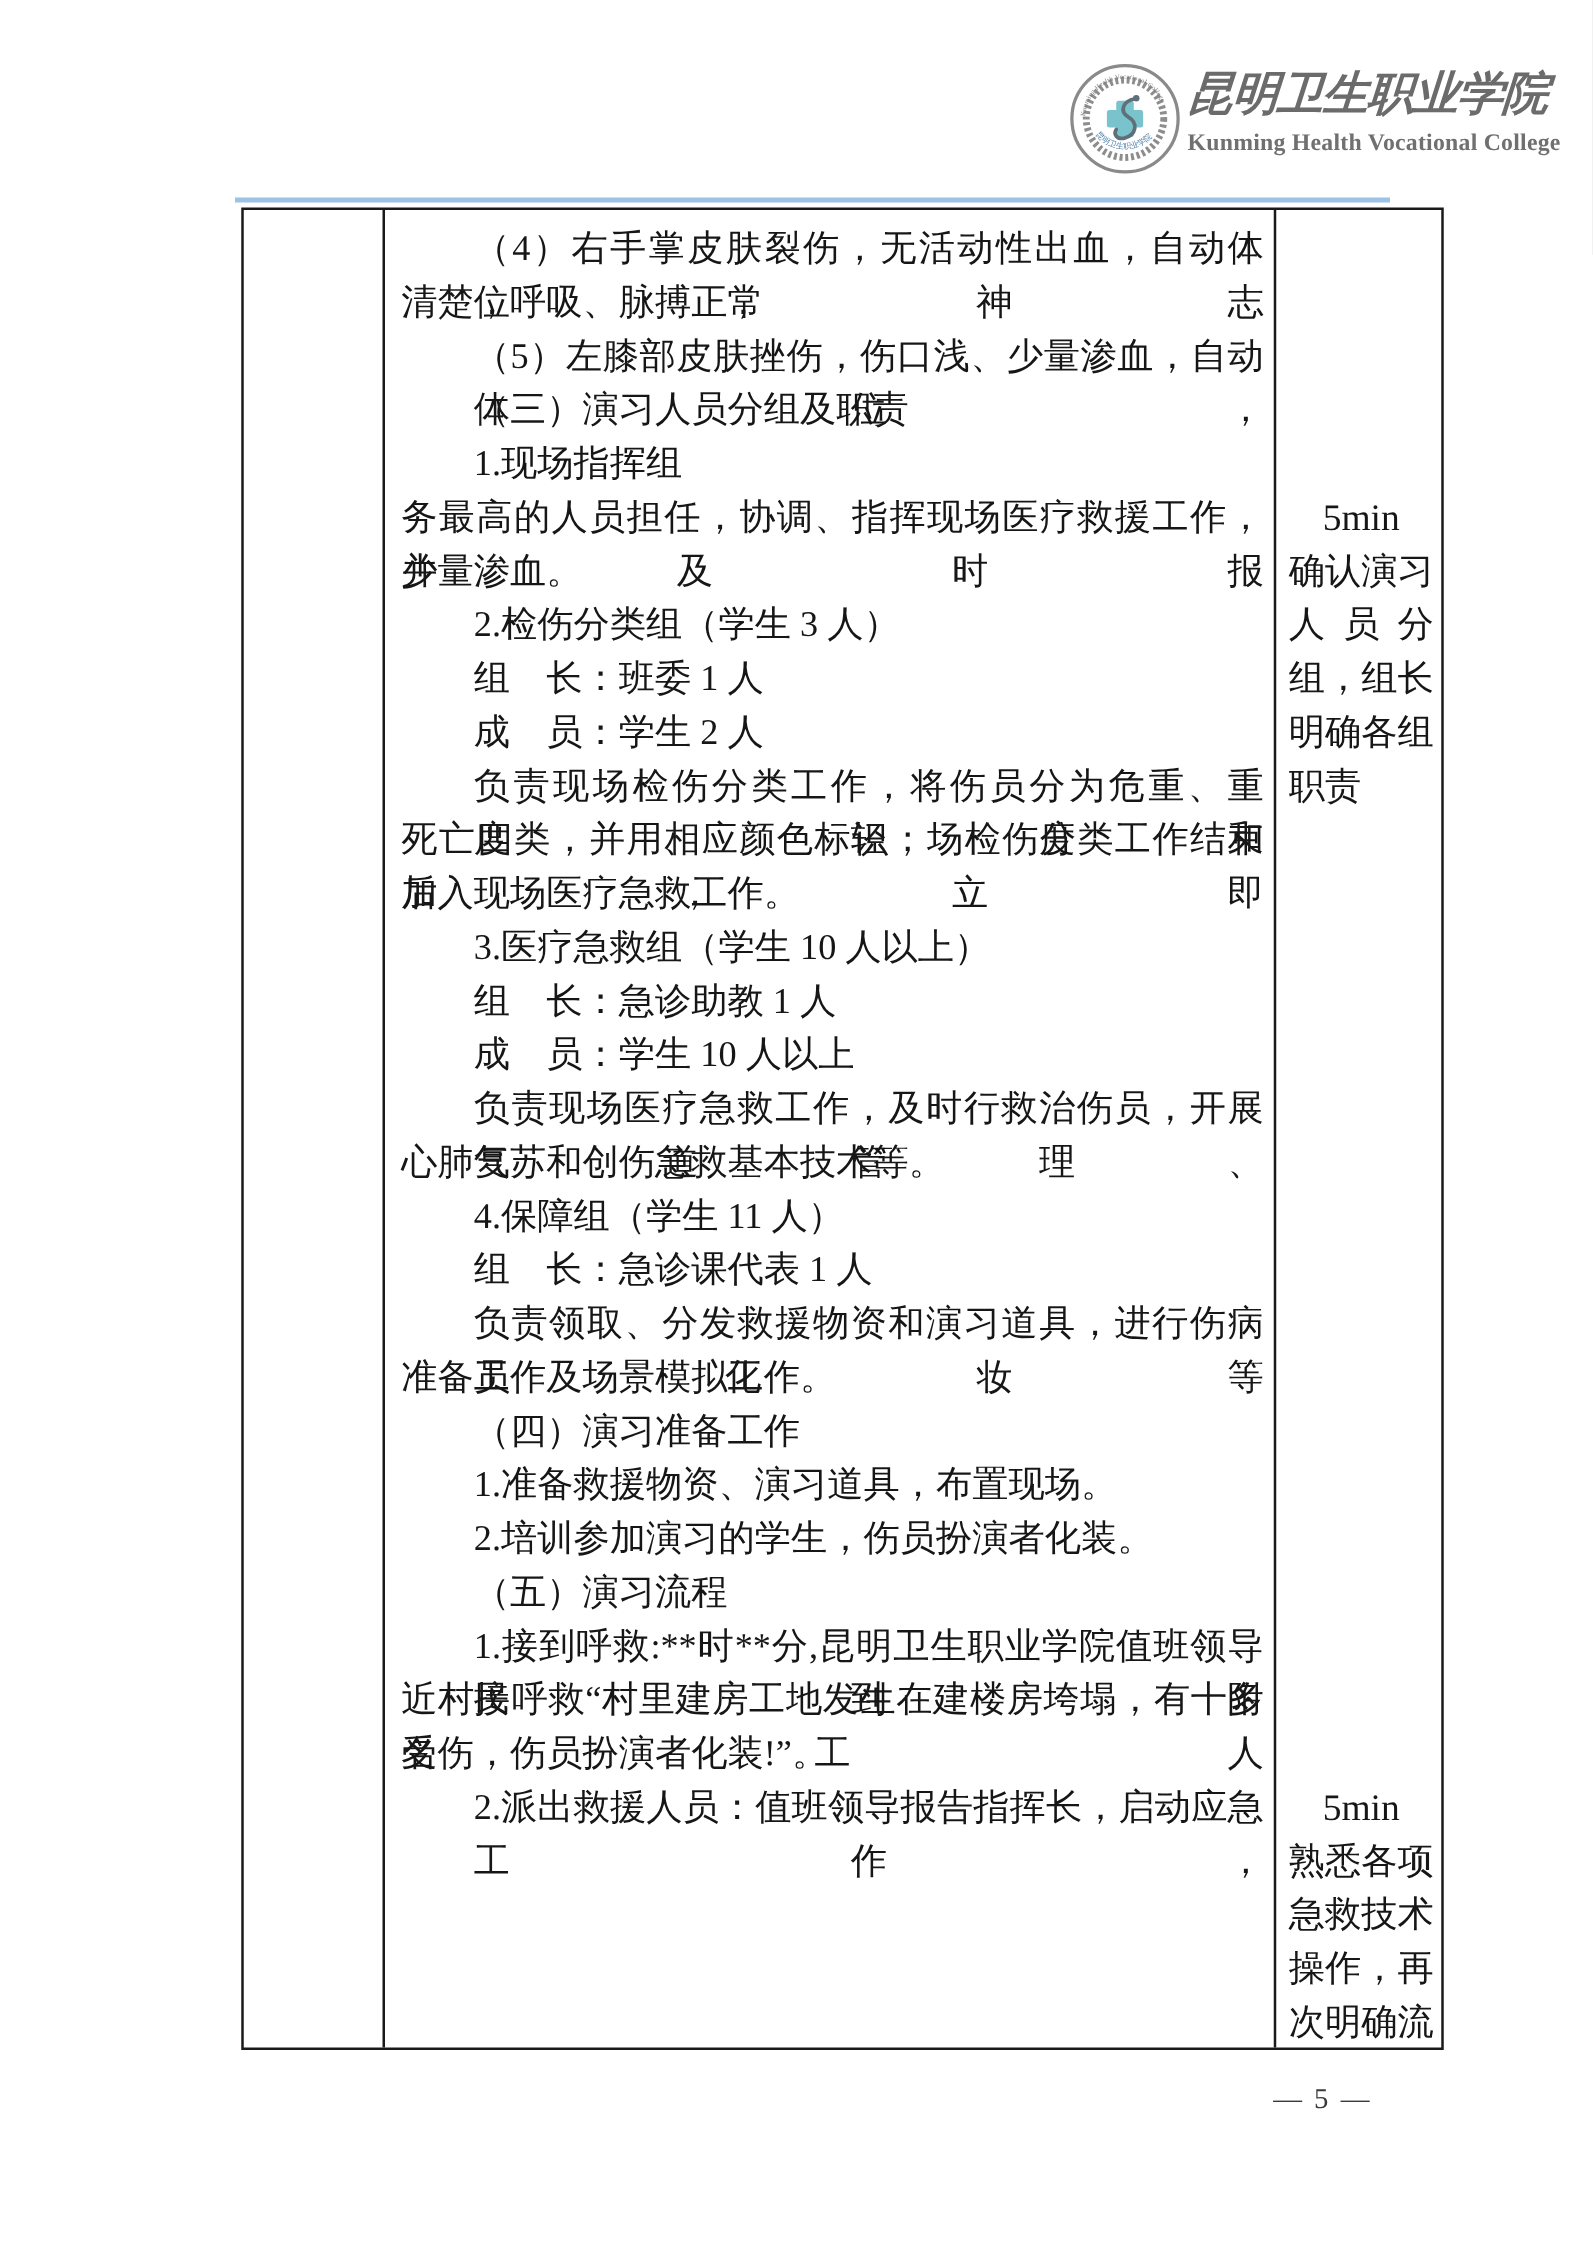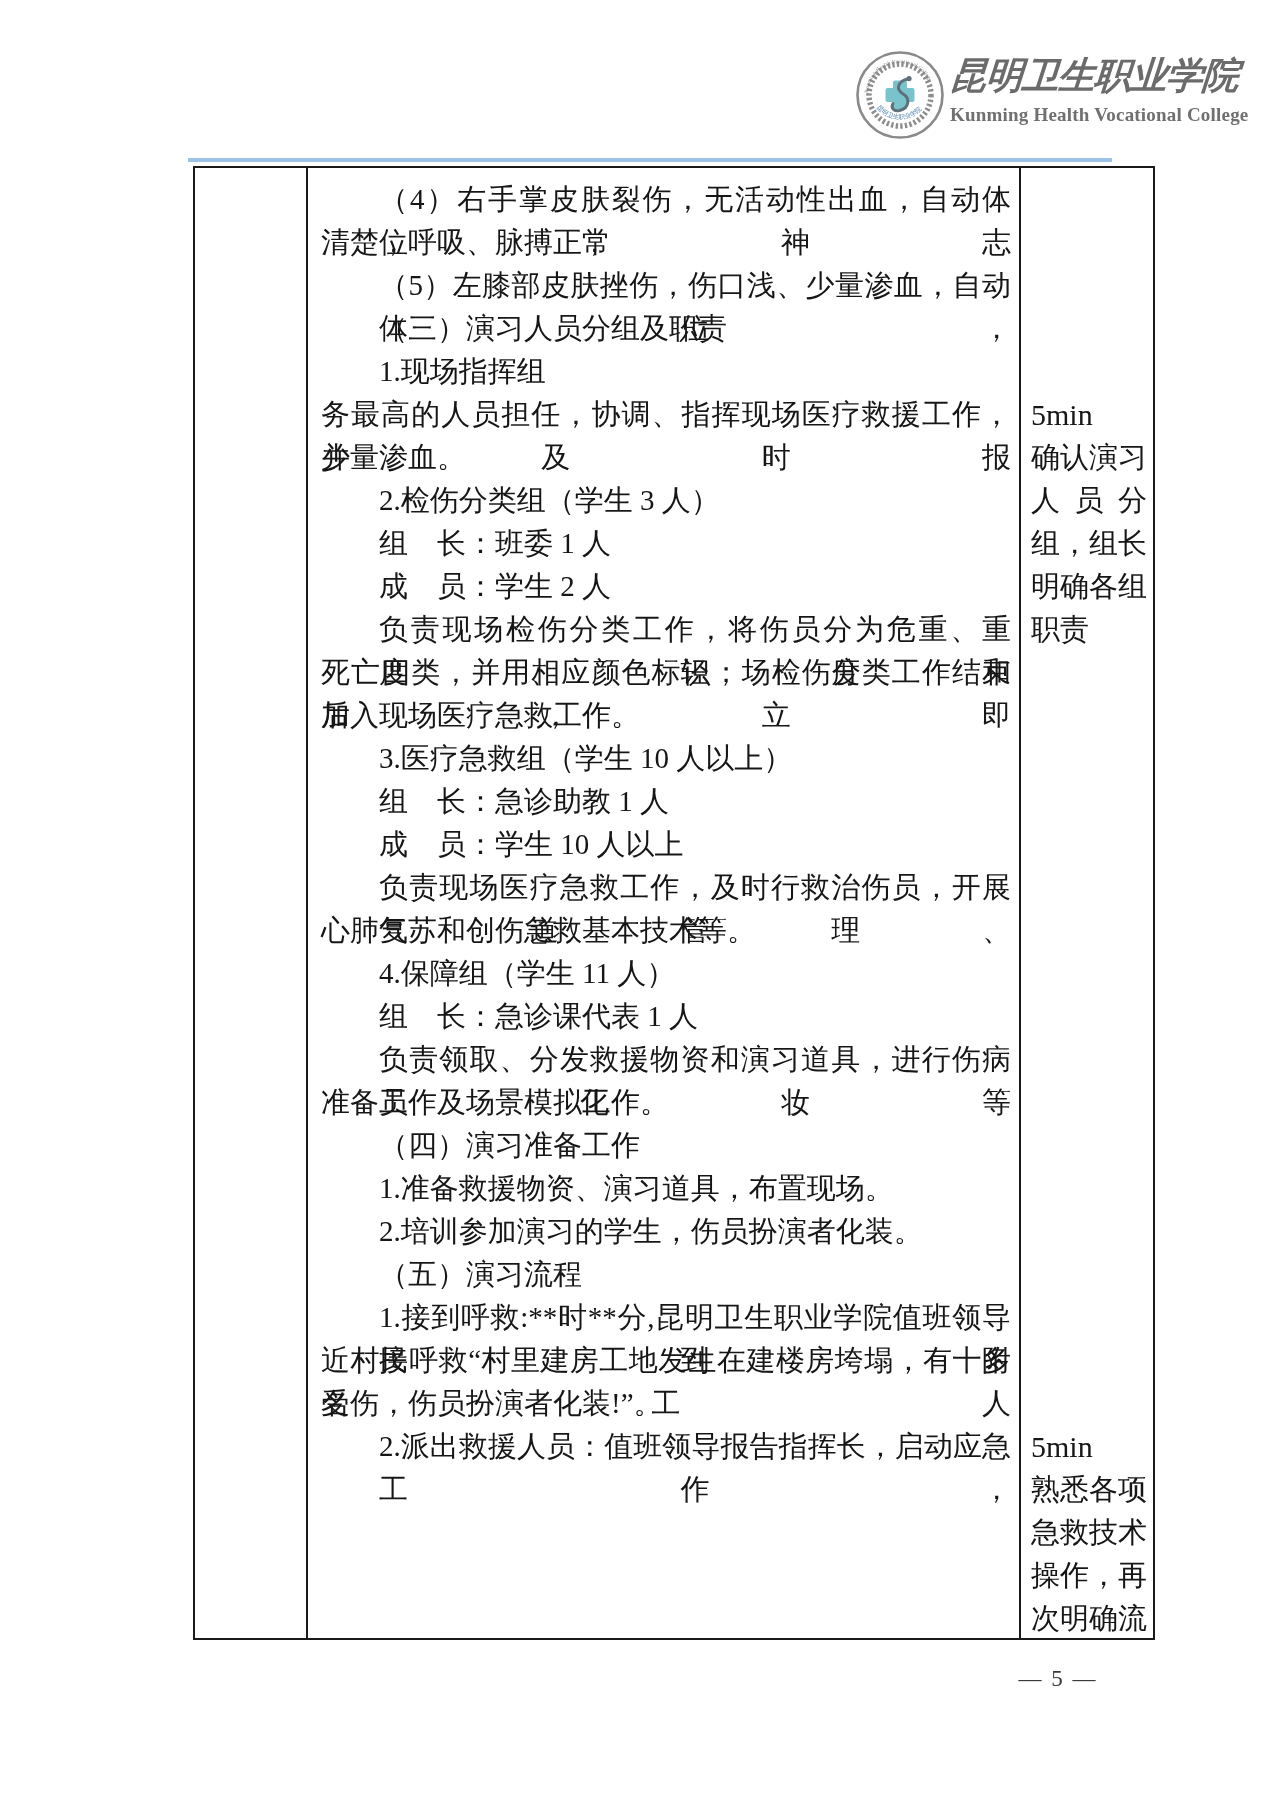--- a/index.html
+++ b/index.html
@@ -36,21 +36,21 @@
 
   .main-cell { position:absolute; left:126px; top:10px; width:690px; }
 
   .tl { height:43px; line-height:43px; font-size:29px; color:#161616; white-space:nowrap; }
   .just { text-align:justify; text-align-last:justify; white-space:normal; }
   .ind { padding-left:58px; }
 
   .time-block { position:absolute; left:836px; width:116px; }
   .tb1 { top:225px; }
   .tb2 { top:1257px; }
-  .dur { font-size:30px; }
+  .dur { font-size:30px;text-align:center; }
 
   
   .page-num {
     position:absolute; left:998px; top:1666px; width:120px;
     text-align:center; font-size:23px; color:#3a3a3a; letter-spacing:2px;
   }
 </style>
 </head>
 <body>
 

